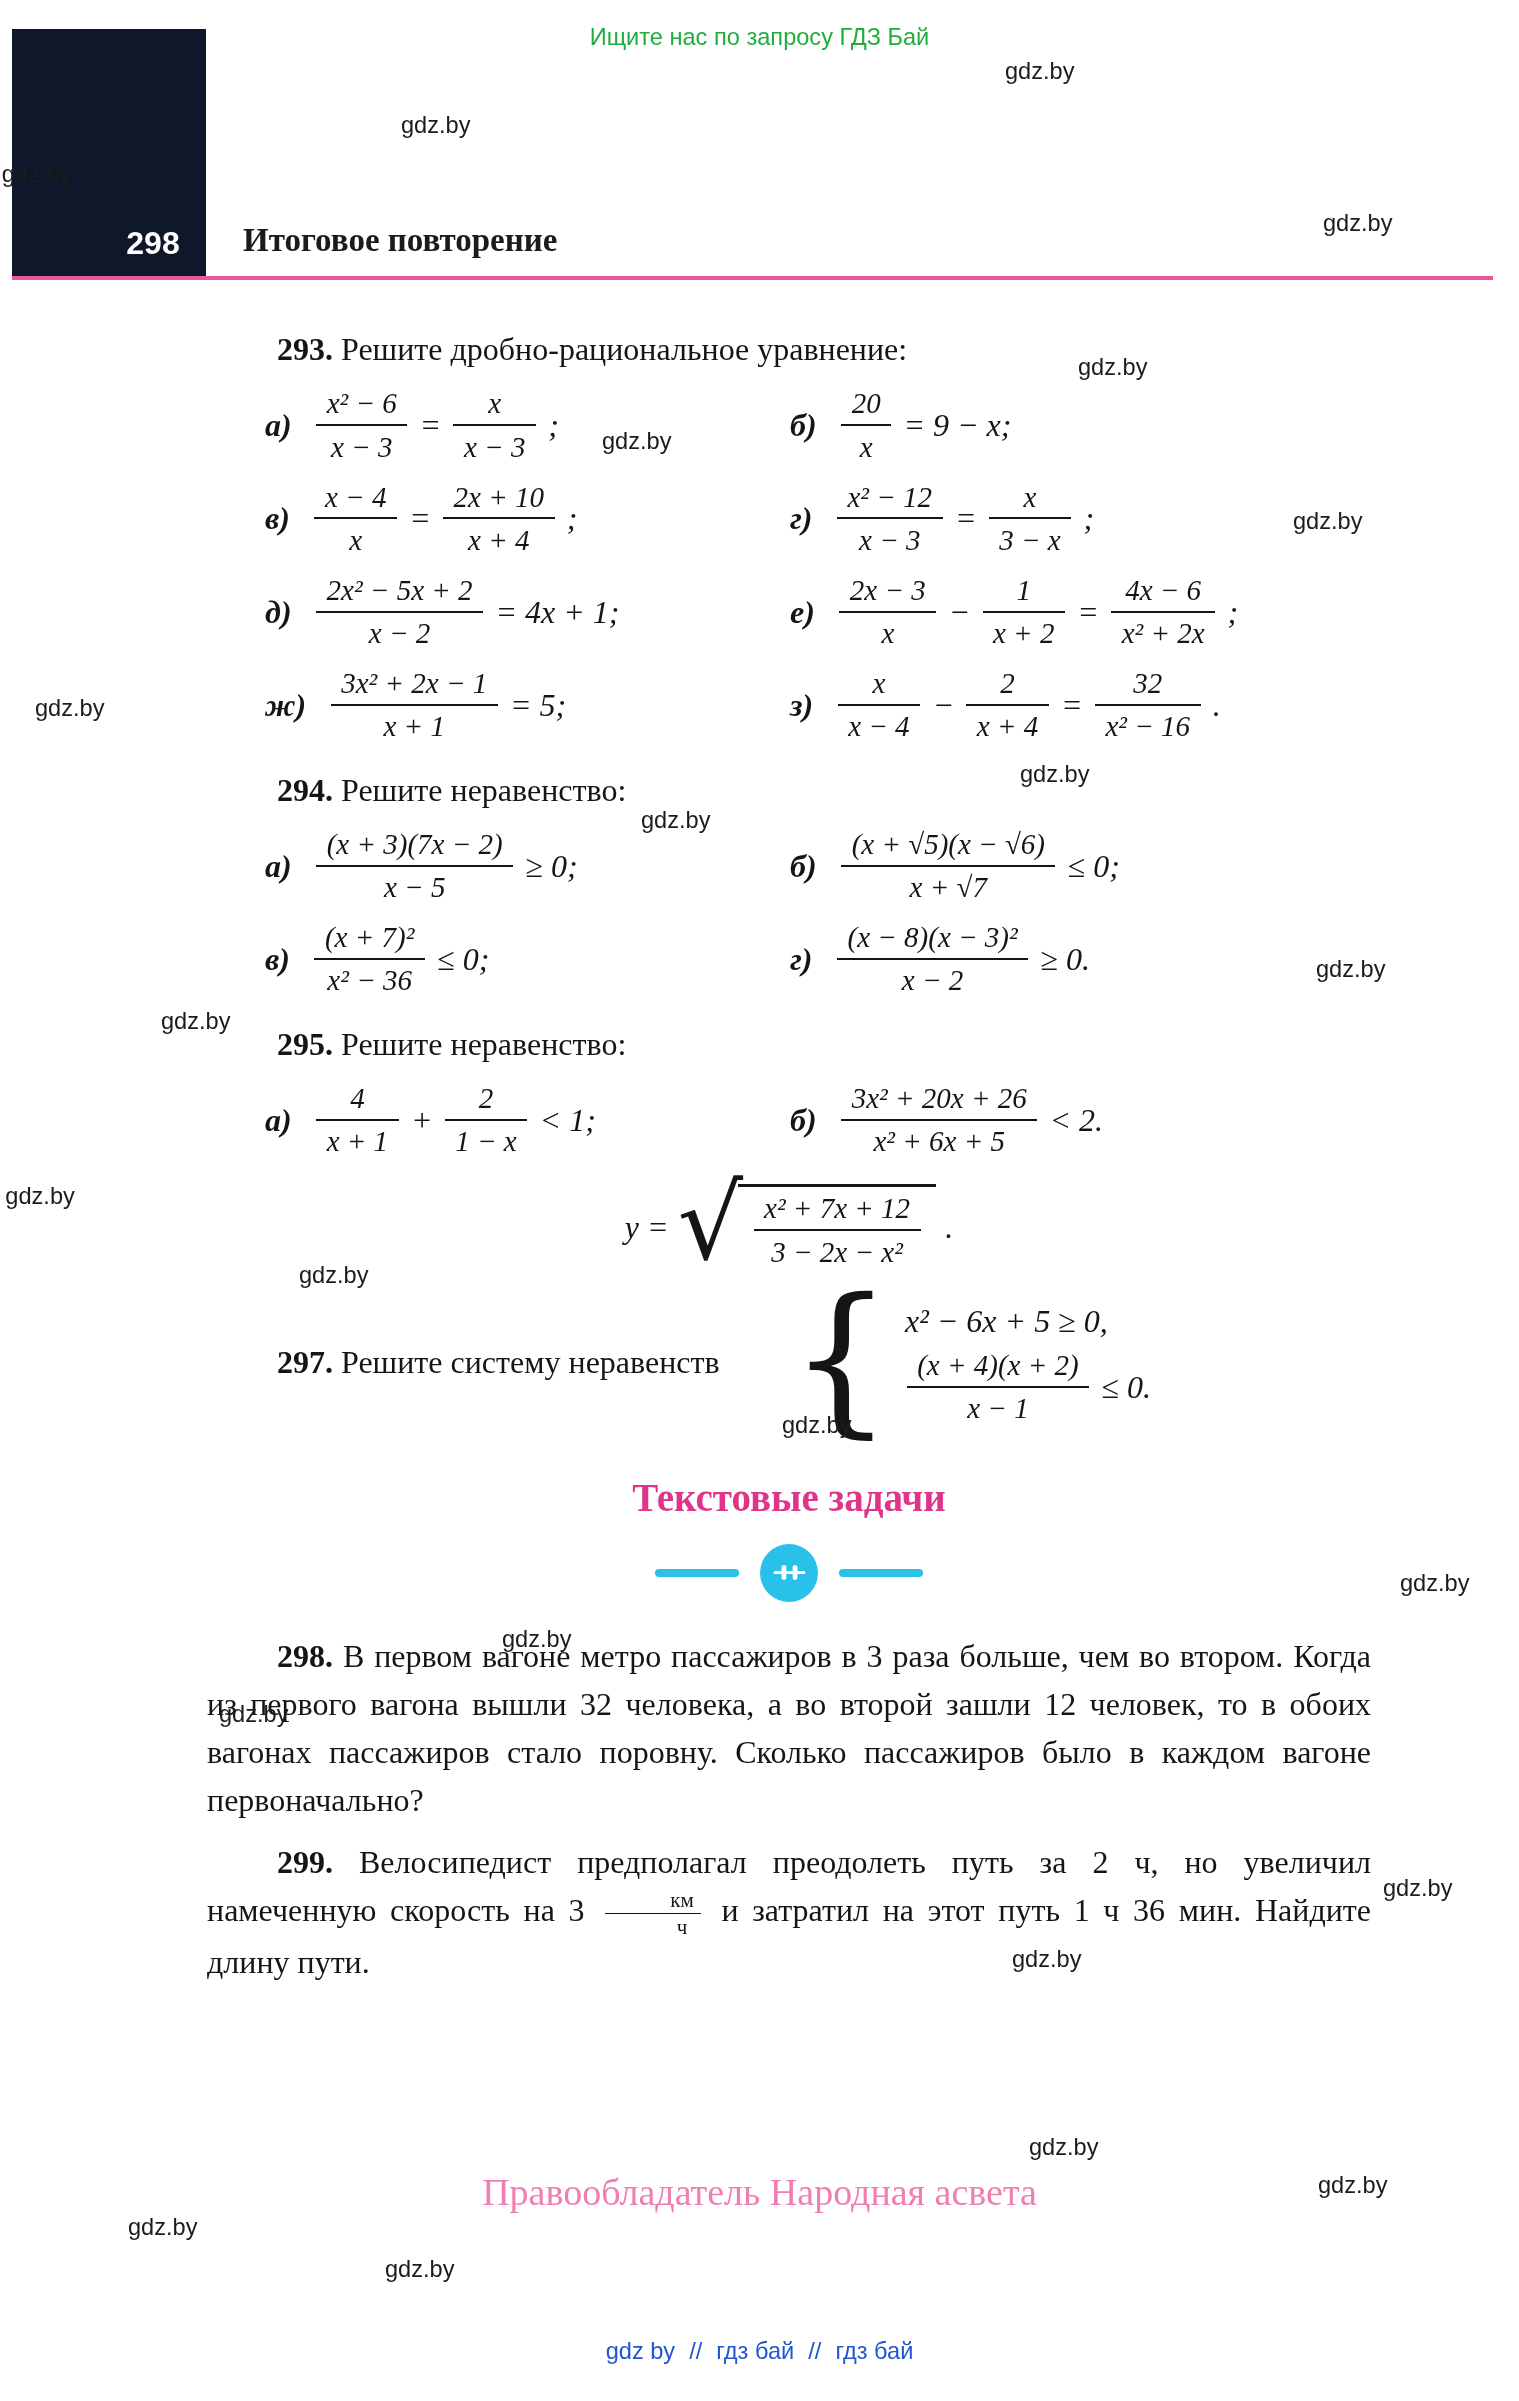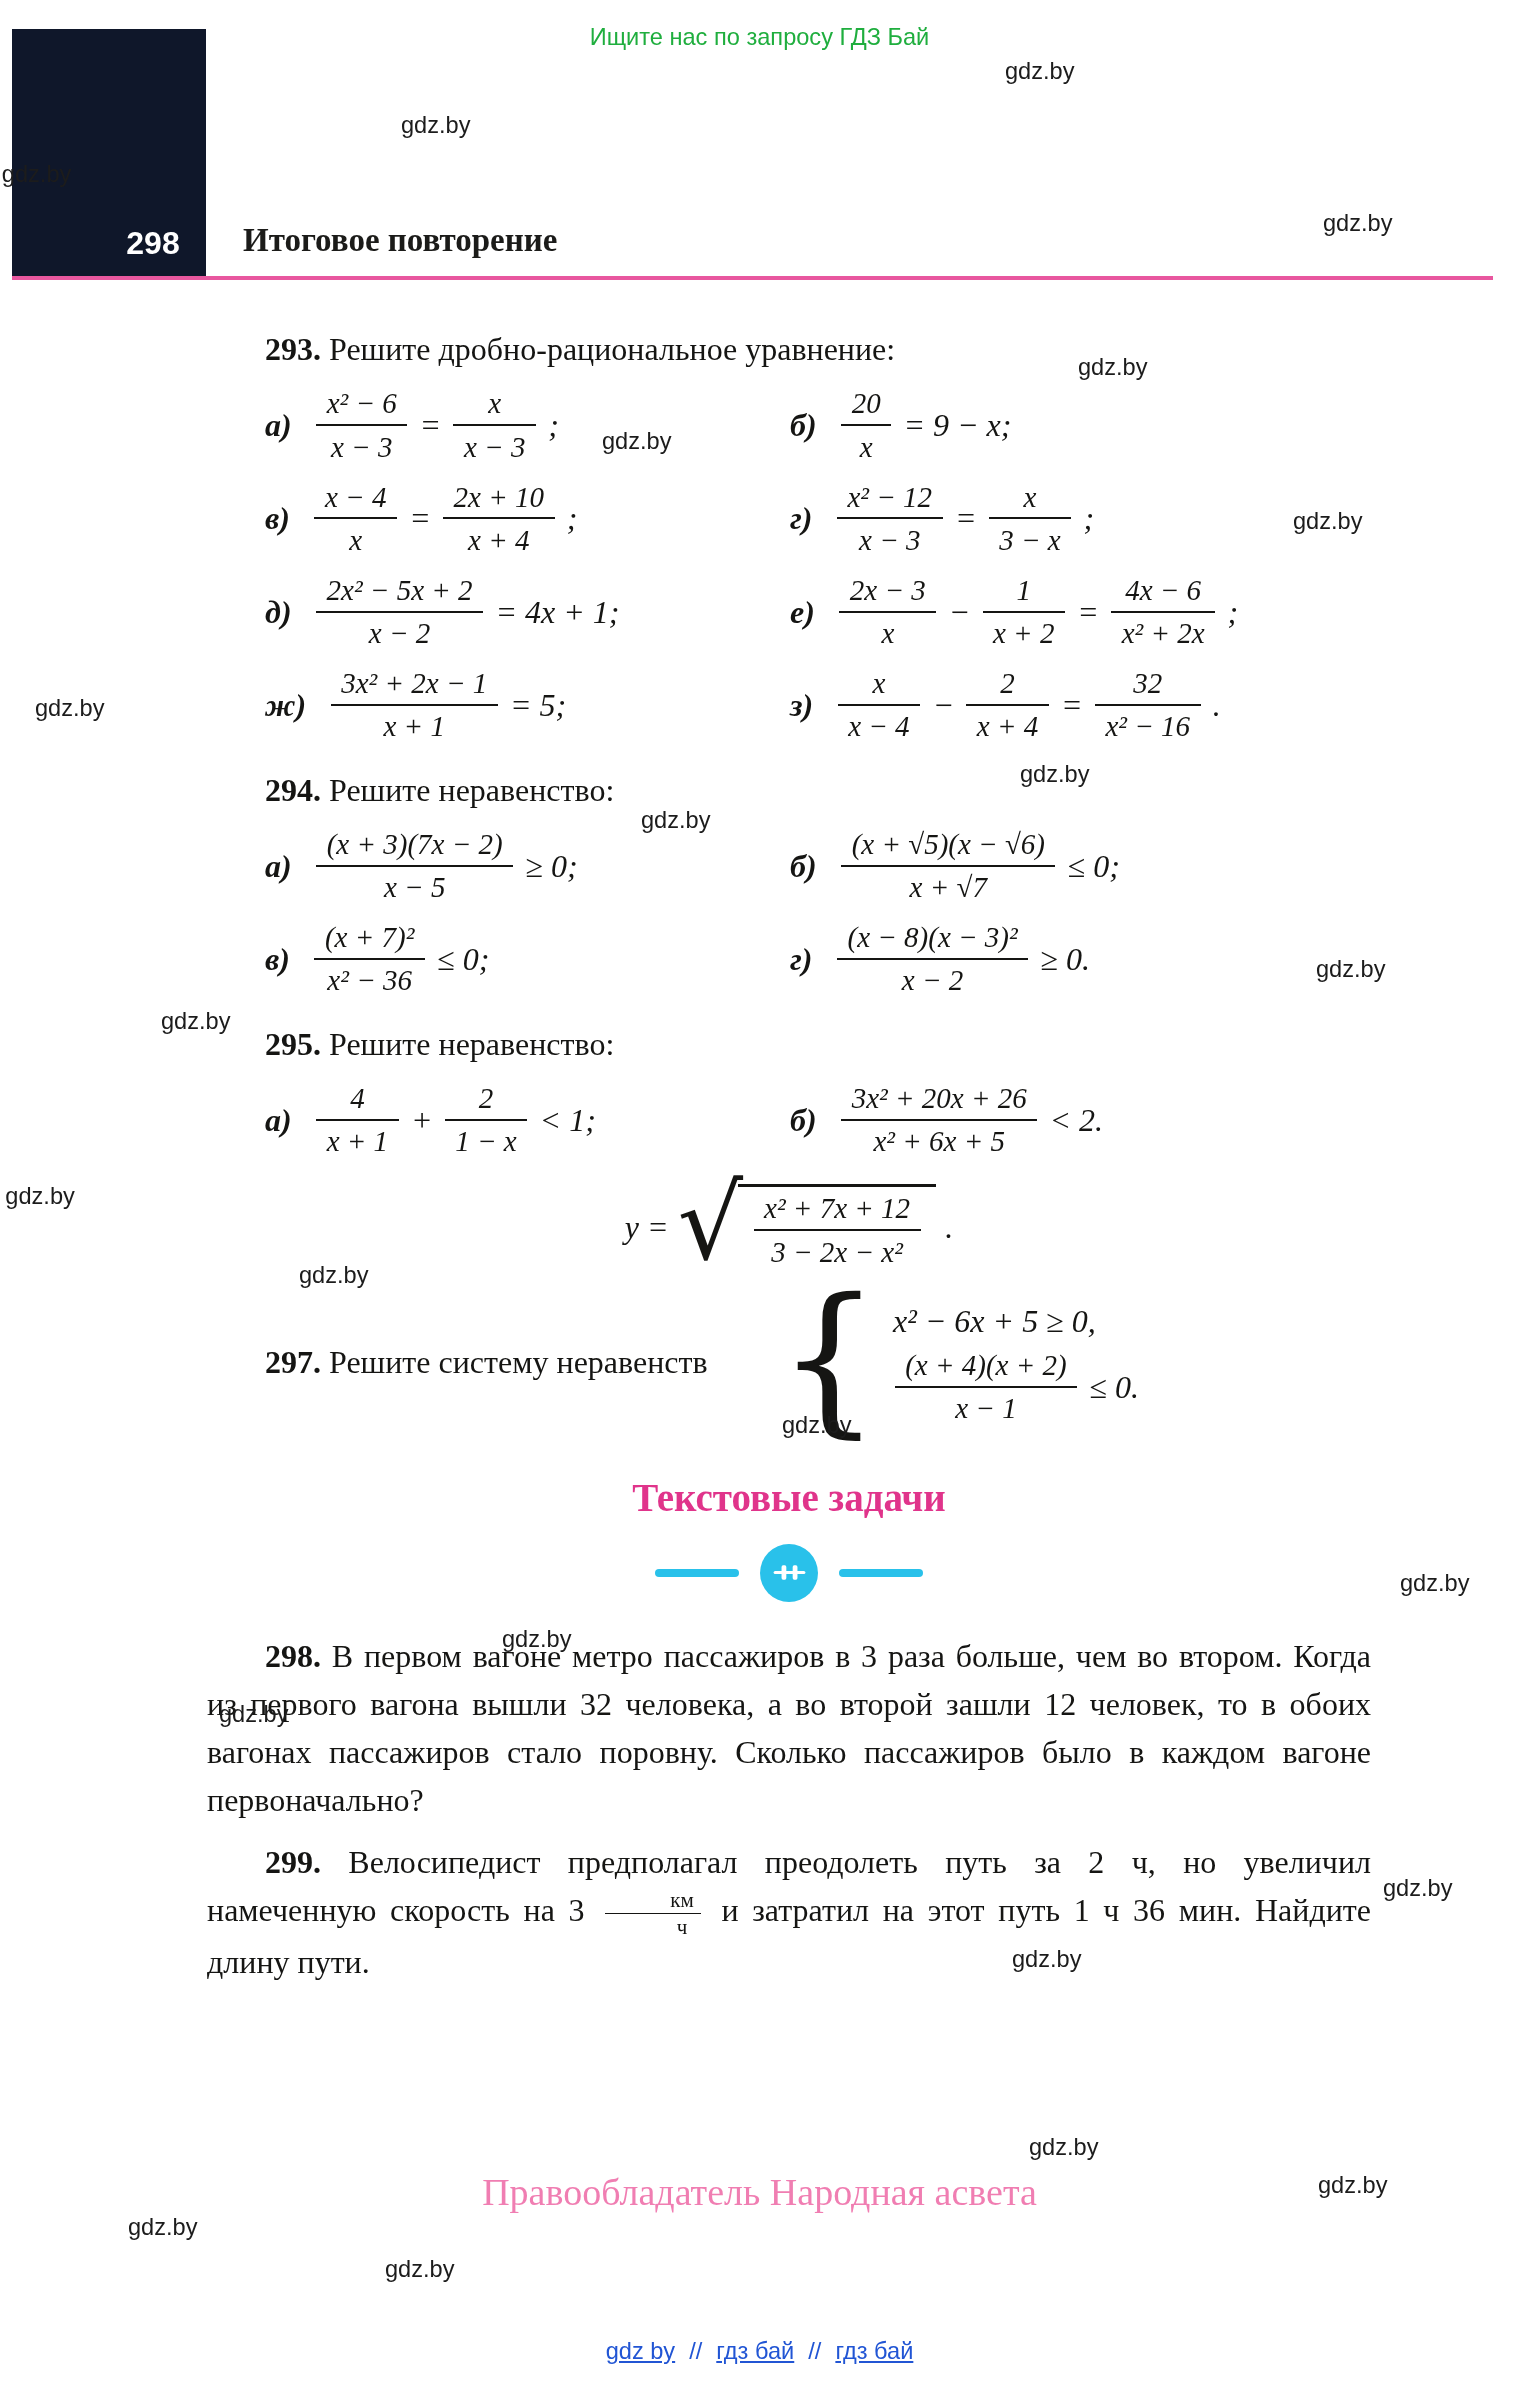--- a/index.html
+++ b/index.html
@@ -18,21 +18,21 @@
   .pink-block{position:absolute;left:12.3px;top:29px;width:194px;height:247px;background:#0f172a;}
   .page-num{position:absolute;left:114px;top:196px;color:#ffffff;font-weight:bold;font-size:32px;
             font-family:"Liberation Sans","DejaVu Sans",sans-serif;}
   .header-title{position:absolute;left:243px;top:222px;font-weight:bold;font-size:33px;color:#1b1b19;}
   .pink-rule{position:absolute;left:12.3px;top:276px;width:1481px;height:4.4px;background:#e8579f;}
 
   
   .content{position:absolute;left:207px;top:305px;width:1164px;font-size:32px;line-height:1.45;}
 
   .ptitle{margin:21px 0 5.3px;text-indent:58px;}
-  .pnum{font-weight:bold;}
+  .pnum{font-weight:bold;margin-left:12px;}
 
   .mrow{display:grid;grid-template-columns:525px 1fr;padding-left:58px;margin:12.3px 0;align-items:center;}
   .mcell{display:flex;align-items:center;min-height:81px;}
   .letter{font-weight:bold;font-style:italic;margin-right:17.5px;}
   .formula{font-style:italic;display:inline-flex;align-items:center;flex-wrap:nowrap;}
   .mt{white-space:pre;margin:0 5.3px;}
 
   .frac{display:inline-block;text-align:center;vertical-align:middle;margin:0 7px;
         font-size:29px;line-height:1.12;}
   .fnum{display:block;border-bottom:2.6px solid #151513;padding:0.9px 10.5px 4.4px;}
@@ -64,21 +64,21 @@
   .word .mt{white-space:normal;margin:0;}
   .word .frac{font-size:21px;margin:0 7px;line-height:1.05;}
   .word .frac .fnum{border-bottom:1.8px solid #151513;padding:0 7px 1.8px;}
   .word .frac .fden{padding:1.8px 7px 0;}
 
   
   .footer{position:absolute;top:2170px;left:0;width:100%;text-align:center;
           color:#f07eb2;font-size:38px;}
   .bottom-links{position:absolute;top:2338px;left:0;width:100%;display:flex;justify-content:center;
                 gap:14px;font-family:"Liberation Sans","DejaVu Sans",sans-serif;font-size:23.6px;color:#2155d4;}
-  .bottom-links .lnk{text-decoration:underline;cursor:pointer;}
+  .bottom-links .lnk{cursor:pointer;}
 </style>
 </head>
 <body>
 
 <div class="page">
   <div class="top-note">Ищите нас по запросу ГДЗ Бай</div>
 
   <div>
       <span class="wm" style="left: 1005px; top: 58px;">gdz.by</span>
       <span class="wm" style="left: 401px; top: 112px;">gdz.by</span>

